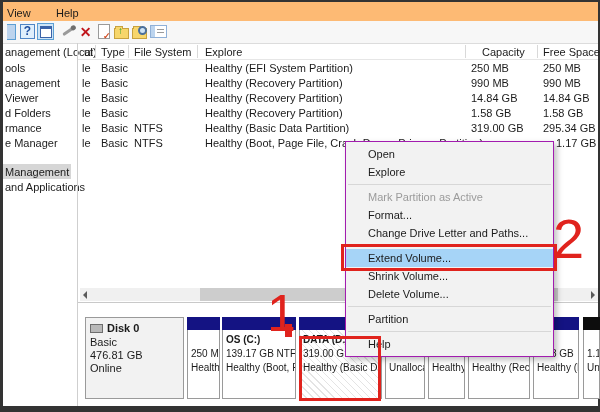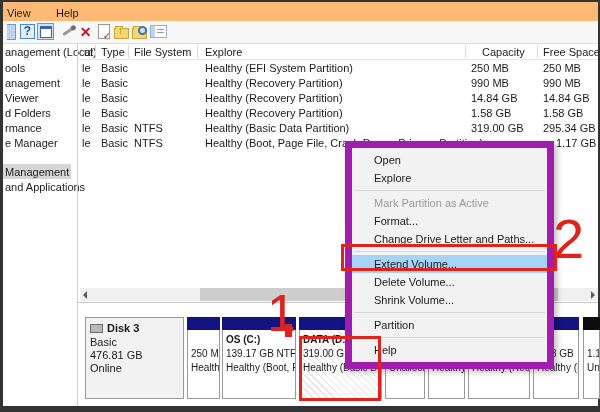--- a/index.html
+++ b/index.html
@@ -62,21 +62,21 @@
   .pbar{height:13px;width:100%;}
   .bar-blue{background:var(--partition-blue,#141383);}
   .bar-black{background:var(--partition-black,#0d0d0d);}
   .pbody{height:69px;background:#fff;border:1px solid #9a9a9a;border-top:none;box-sizing:border-box;
          overflow:hidden;padding:3px 0 0 3px;}
   .hatched{background:repeating-linear-gradient(45deg,#fff 0 4px,#e4e4e4 4px 5px);}
   .pl{font-size:10px;line-height:14px;height:14px;white-space:nowrap;overflow:hidden;}
   .pname{font-weight:bold;}
 
   
-  #ctxmenu{left:345px;top:141px;width:209px;background:#f2f2f2;border:7px solid #a21caf;box-sizing:border-box;
+  #ctxmenu{left:345px;top:141px;width:209px;background:#f2f2f2;border:1px solid #a21caf;box-sizing:border-box;
            padding:3px 0;box-shadow:3px 3px 6px rgba(0,0,0,.25);z-index:10;}
   .mi{height:18px;line-height:18px;padding-left:22px;white-space:nowrap;}
   .mi.disabled{color:#9b9b9b;}
   .mi.hl{background:var(--menu-highlight,#a6d4f7);}
   .msep{height:1px;background:#d7d7d7;margin:3px 2px;}
 
   
   .red-box{position:absolute;border:3px solid var(--annotation-red,#e0231d);box-sizing:border-box;z-index:20;background:transparent;}
   #box-extend{left:341px;top:244px;width:216px;height:27px;}
   #box-data{left:299px;top:336px;width:82px;height:65px;}
@@ -203,21 +203,21 @@
   <div class="abs" id="hscroll">
     <div class="sarr" id="sarr-l"></div>
     <div id="sthumb"></div>
     <div class="sarr" id="sarr-r"></div>
   </div>
   <div class="abs" id="pane-line"></div>
 
   <div class="abs" id="diskinfo">
     <div class="row1">
         <span class="disk-ico"></span>
-      <span>Disk 3</span>
+      <span>Disk 0</span>
       </div>
     <div class="ln">Basic</div>
     <div class="ln">476.81 GB</div>
     <div class="ln">Online</div>
   </div>
 
   <div class="part" style="left:187px;width:33px">
     <div class="pbar bar-blue"></div>
     <div class="pbody">
         <div class="pl pname"></div>
@@ -284,22 +284,22 @@
 
   <div class="abs" id="ctxmenu">
     <div class="mi">Open</div>
     <div class="mi">Explore</div>
     <div class="msep"></div>
     <div class="mi disabled">Mark Partition as Active</div>
     <div class="mi">Format...</div>
     <div class="mi">Change Drive Letter and Paths...</div>
     <div class="msep"></div>
     <div class="mi hl">Extend Volume...</div>
+    <div class="mi">Shrink Volume...</div>
     <div class="mi">Delete Volume...</div>
-    <div class="mi">Shrink Volume...</div>
     <div class="msep"></div>
     <div class="mi">Partition</div>
     <div class="msep"></div>
     <div class="mi">Help</div>
   </div>
 
   <div class="red-box" id="box-extend"></div>
   <div class="red-box" id="box-data"></div>
   <div class="red-num" id="num1">1</div>
   <div id="num1-stem"></div>

